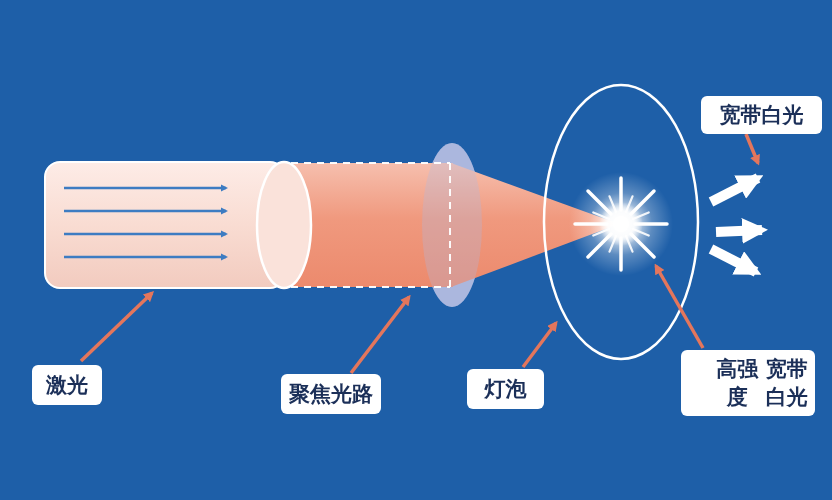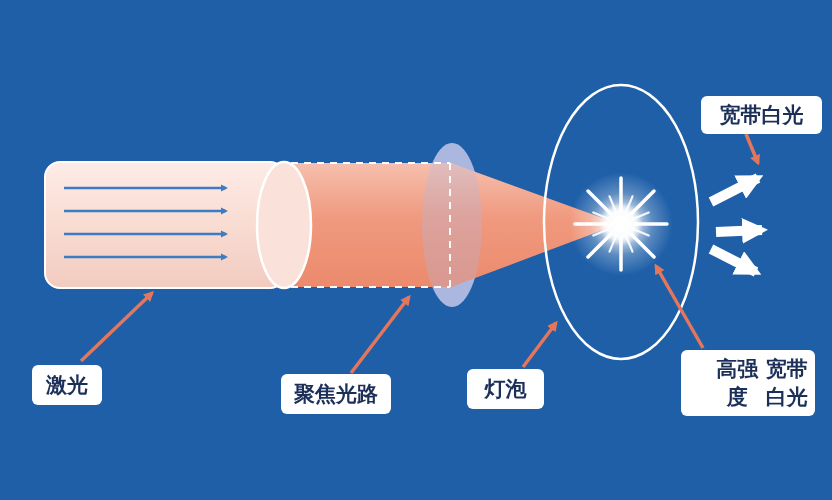--- a/index.html
+++ b/index.html
@@ -136,21 +136,21 @@
       <line x1="523" y1="367" x2="556" y2="323" marker-end="url(#coralHead)"></line>
       <line x1="703" y1="348" x2="656" y2="266" marker-end="url(#coralHead)"></line>
       <line x1="746" y1="134" x2="758" y2="163" marker-end="url(#coralHead)"></line>
     </g>
   </svg>
 
   <div class="lbl" style="left:32px; top:365px; width:70px; height:40px;">
     <span>激光</span>
   </div>
 
-  <div class="lbl" style="left:281px; top:374px; width:110px; height:40px;">
+  <div class="lbl" style="left:281px; top:374px; width:100px; height:40px;">
     <span>聚焦光路</span>
   </div>
 
   <div class="lbl" style="left:467px; top:369px; width:77px; height:40px;">
     <span>灯泡</span>
   </div>
 
   <div class="lbl two-line" style="left:681px; top:350px; width:134px; height:66px;">
     <span>高强度</span>
     <span>宽带白光</span>

